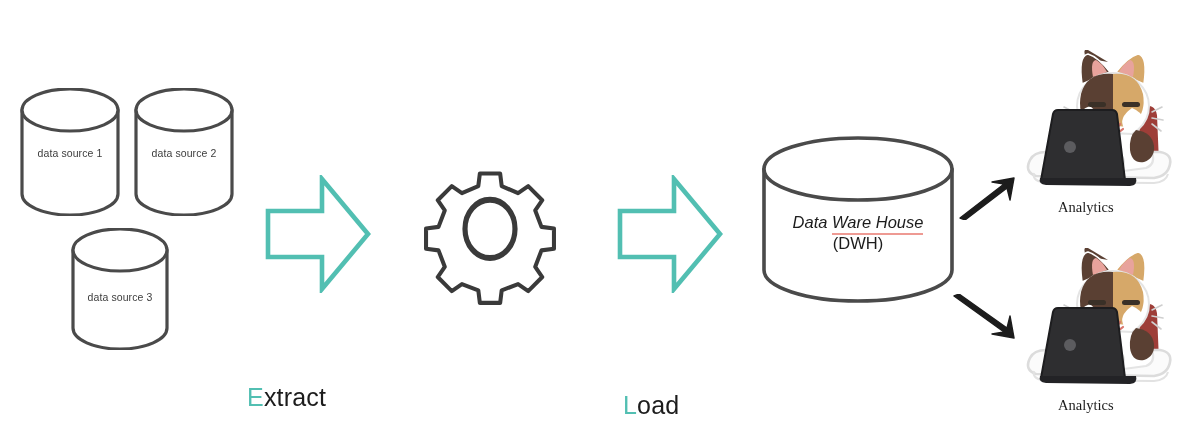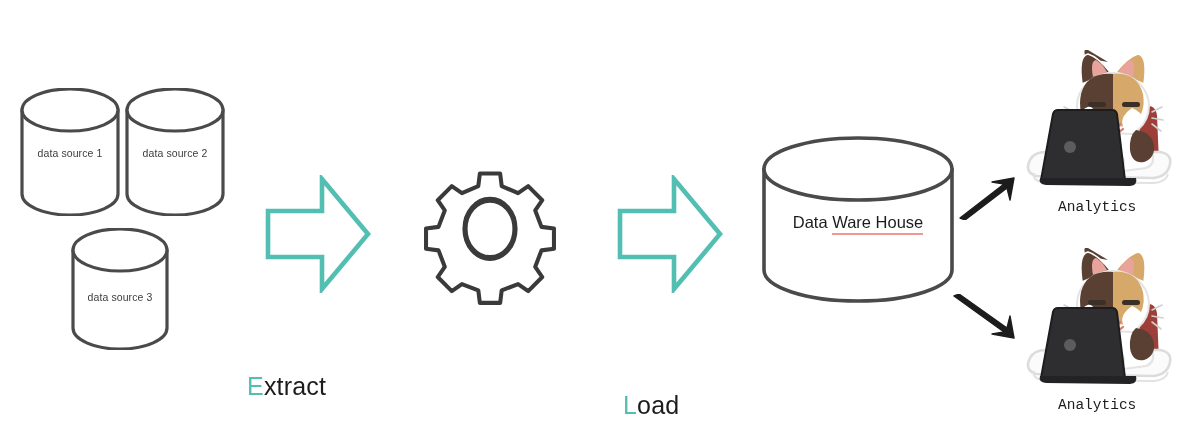--- a/index.html
+++ b/index.html
@@ -25,38 +25,38 @@
     position: absolute;
     width: 100%;
     text-align: center;
     font-size: 10.5px;
     color: #3d3d3d;
     font-family: "Liberation Sans", sans-serif;
     white-space: nowrap;
     letter-spacing: 0.1px;
   }
   .ds1 { left: 18px;  top: 88px;  width: 104px; height: 128px; }
-  .ds2 { left: 123px; top: 88px;  width: 104px; height: 128px; }
+  .ds2 { left: 132px; top: 88px;  width: 104px; height: 128px; }
   .ds3 { left: 68px;  top: 228px; width: 104px; height: 122px; }
   .ds1 .cyl-label, .ds2 .cyl-label { top: 59px; }
   .ds3 .cyl-label { top: 63px; }
 
   
   .dwh { left: 760px; top: 136px; width: 196px; height: 168px; }
   .dwh-text {
     position: absolute;
     left: 0; right: 0;
     top: 76px;
     text-align: center;
     font-size: 16.5px;
     color: #1c1c1c;
     line-height: 1.28;
     font-family: "Liberation Sans", sans-serif;
   }
-  .dwh-line1 { display: inline-block; position: relative; }
+  .dwh-line1 { display: inline-block; position: relative; font-style: italic; }
   .spell {
     display: inline-block;
     position: relative;
   }
   .spell::after {
     content: "";
     position: absolute;
     left: 0; right: 0;
     bottom: -2px;
     height: 2px;
@@ -67,32 +67,32 @@
   
   .stage-label {
     position: absolute;
     font-size: 25px;
     color: #1c1c1c;
     white-space: nowrap;
     font-family: "Liberation Sans", sans-serif;
     letter-spacing: 0.2px;
   }
   .stage-label .first { color: #52bfb2; }
-  .lbl-extract   { left: 247px; top: 372px; }
+  .lbl-extract   { left: 247px; top: 383px; }
   .lbl-transform { left: 427px; top: 375px; }
   .lbl-load      { left: 623px; top: 375px; margin-top: 16px; }
 
   
   .analytics-label {
     position: absolute;
     font-size: 14.5px;
     color: #1c1c1c;
     white-space: nowrap;
     text-align: right;
-    font-family: Liberation Mono, monospace;
+    font-family: Liberation Serif, serif;
   }
   .an-top { left: 1058px; top: 199px; }
   .an-bot { left: 1058px; top: 397px; }
 
   
   .svgbox { position: absolute; }
 </style>
 </head>
 <body>
 
@@ -154,20 +154,21 @@
 
   <div class="abs dwh">
     <svg width="196" height="168" viewBox="0 0 196 168">
       <path d="M4 33 L4 134 A94 31 0 0 0 192 134 L192 33" fill="#ffffff" stroke="#4a4a4a" stroke-width="3.6" stroke-linecap="round"></path>
       <ellipse cx="98" cy="33" rx="94" ry="31" fill="#ffffff" stroke="#4a4a4a" stroke-width="3.6"></ellipse>
     </svg>
     <div class="dwh-text">
       <div class="dwh-line1">
         <span>Data </span><span class="spell">Ware House</span>
       </div>
+      <div>(DWH)</div>
     </div>
   </div>
 
   <div class="svgbox" style="left:958px; top:176px;">
     <svg width="62" height="44" viewBox="0 0 62 44">
       <path d="M2 42 L46 8 L34 6 L56 2 L52 24 L49 12 L7 44 Z" fill="#1c1c1c" stroke="#1c1c1c" stroke-width="1.4" stroke-linejoin="round"></path>
     </svg>
   </div>
 
   <div class="svgbox" style="left:952px; top:294px;">

